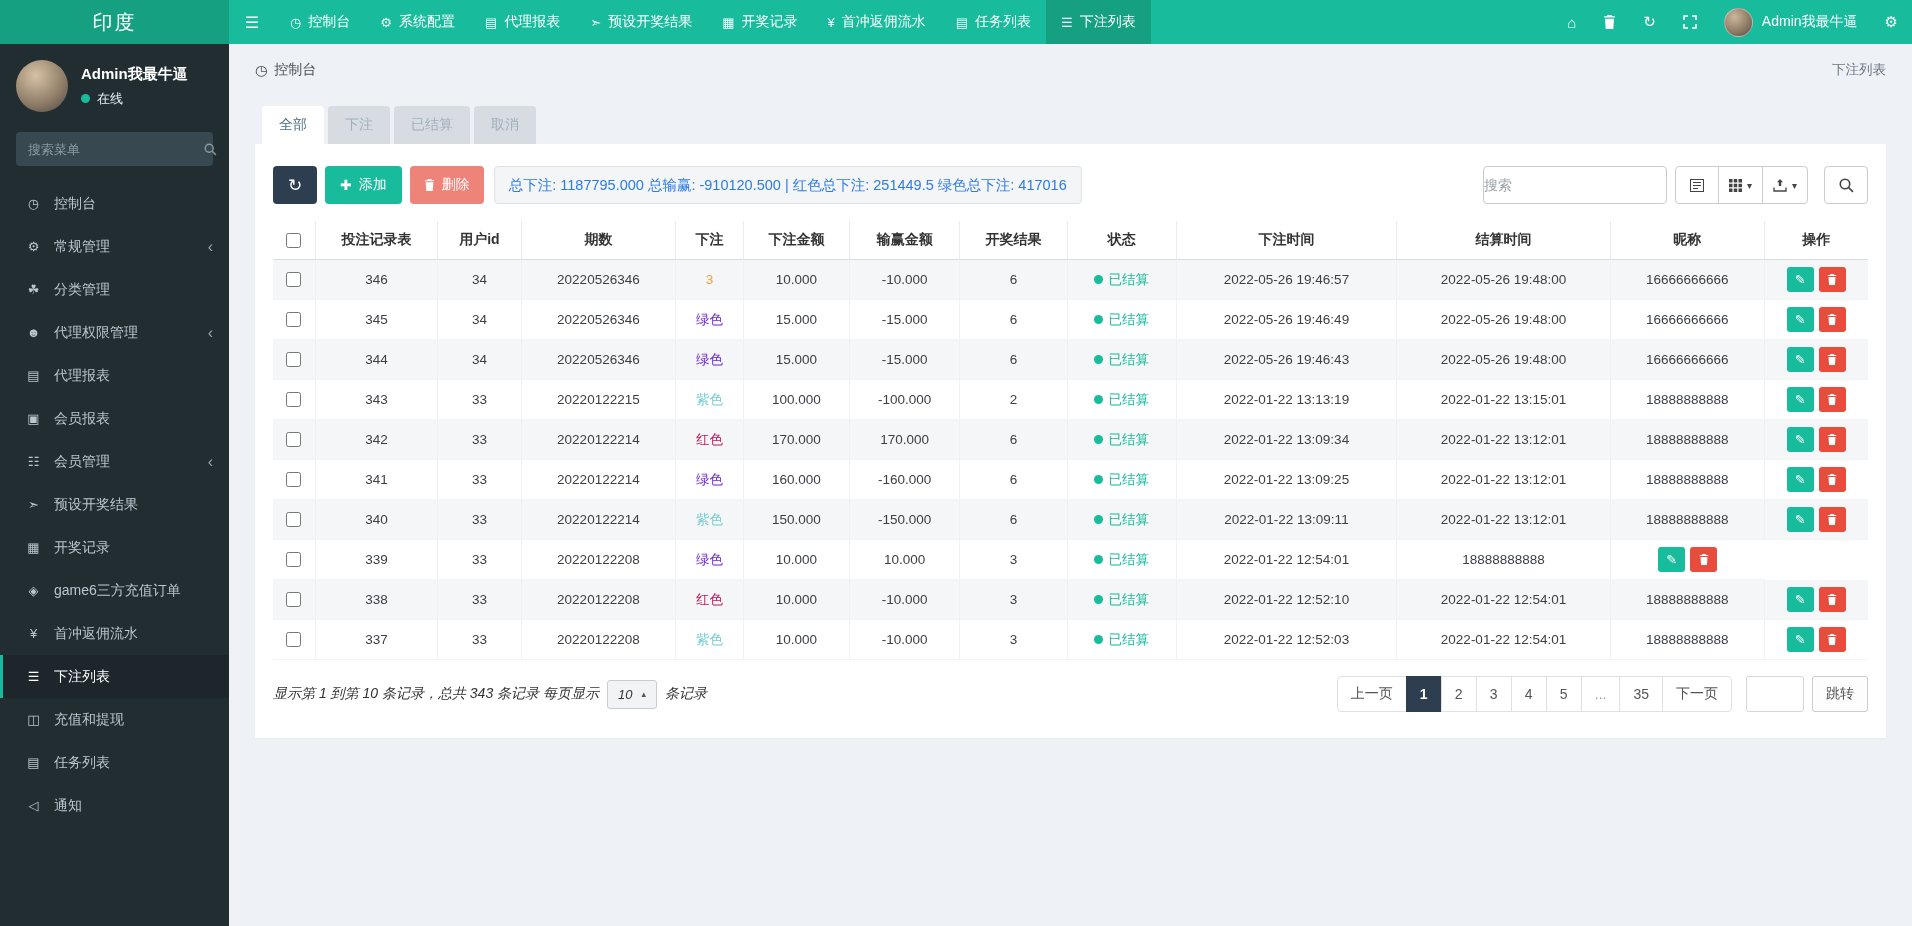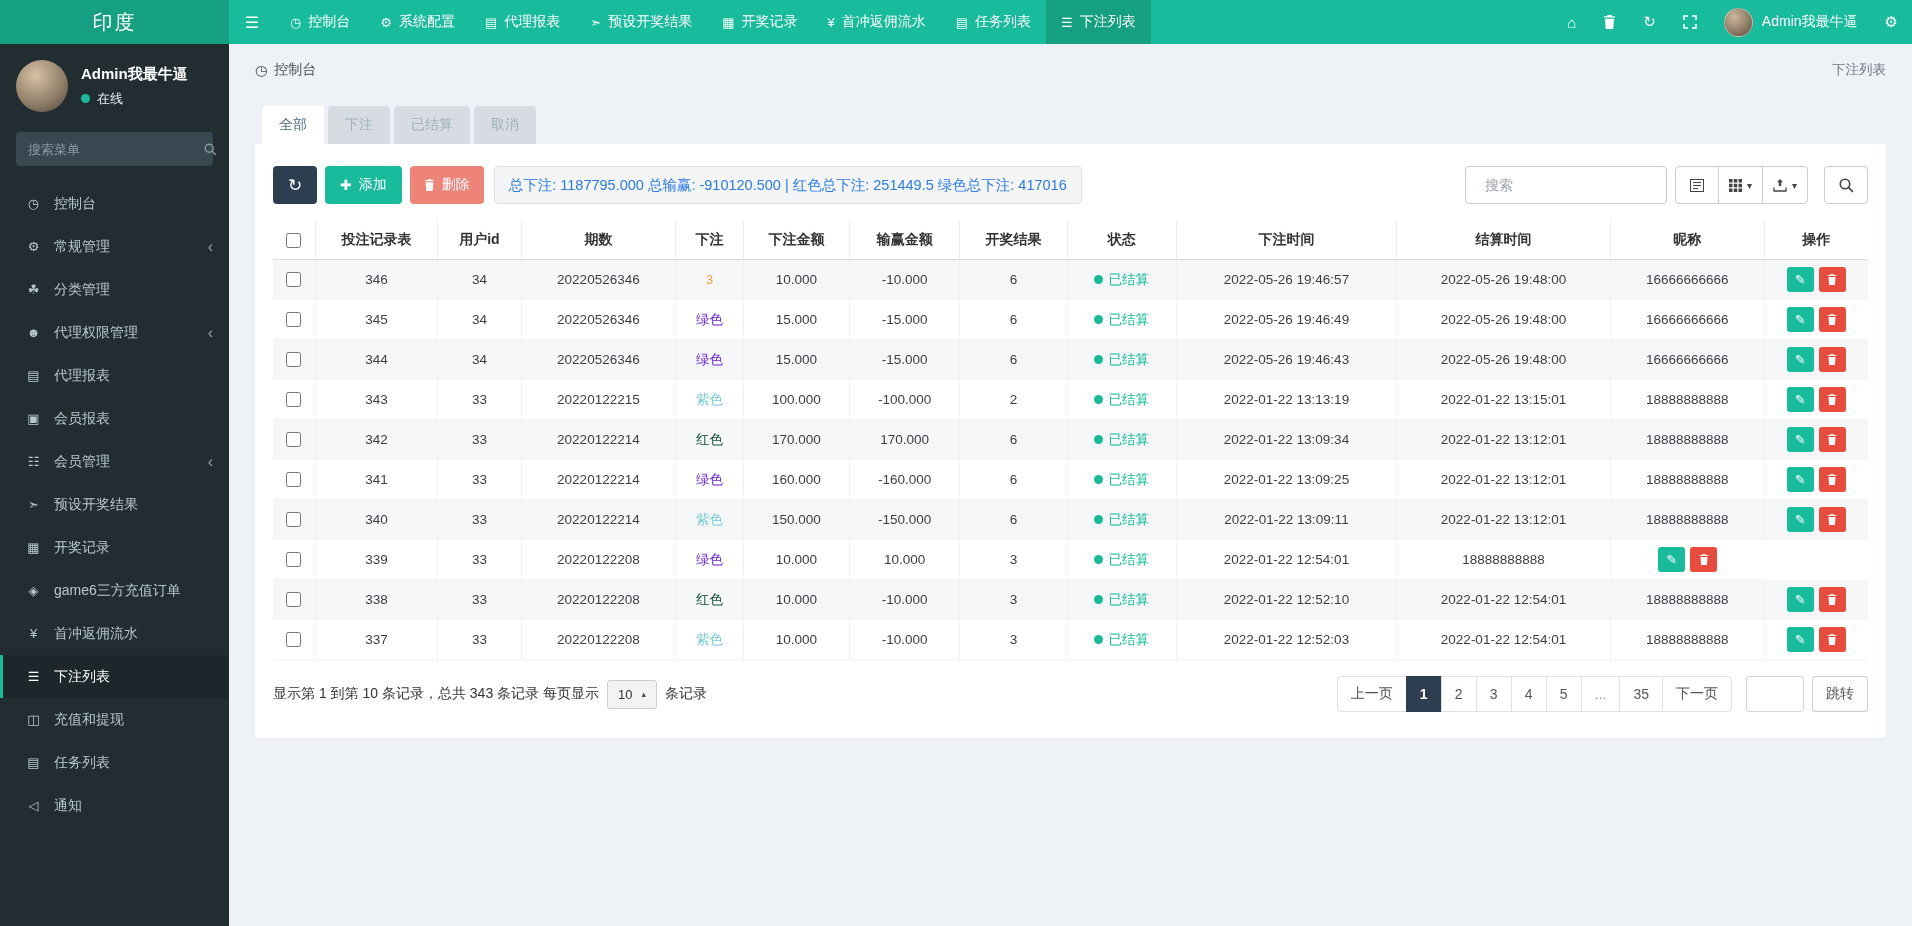--- a/index.html
+++ b/index.html
@@ -65,21 +65,21 @@
   
   .toolbar { display:flex; align-items:center; gap:8px; }
   .btn { border:none; border-radius:4px; height:38px; display:inline-flex; align-items:center;
      justify-content:center; gap:7px; color:#fff; font-size:14px; }
   .btn-refresh { width:44px; background:#2c3e50; font-size:17px; }
   .btn-add { background:#18bc9c; padding:0 15px; }
   .btn-del { background:#ee837a; padding:0 14px; }
   .summary-box { height:38px; display:flex; align-items:center; padding:0 14px; margin-left:2px;
      background:#f3f5f6; border:1px solid #dfe3e6; border-radius:4px; color:#2d7bea; font-size:14.5px; white-space:nowrap; }
   .tb-spacer { flex:1; }
-  .search-input { width:202px; height:38px; border:1px solid #c8ccd0; border-radius:4px; padding:0 19px; font-size:14px; color:#7f1d1d; }
+  .search-input { width:184px; height:38px; border:1px solid #c8ccd0; border-radius:4px; padding:0 0; font-size:14px; color:#7f1d1d; }
   .search-input::placeholder { color:#9aa2a9; }
   .view-group { display:flex; }
   .gbtn { height:38px; min-width:44px; padding:0 10px; background:#fff; border:1px solid #c9cdd1;
      display:inline-flex; align-items:center; justify-content:center; gap:5px; color:#444; margin-left:-1px; }
   .gbtn:first-child { border-radius:4px 0 0 4px; margin-left:0; }
   .gbtn:last-child { border-radius:0 4px 4px 0; }
   .btn-search { width:44px; height:38px; background:#fff; border:1px solid #c9cdd1; border-radius:4px; margin-left:8px;
      display:inline-flex; align-items:center; justify-content:center; }
   .caret { font-size:10px; color:#444; }
 
@@ -91,32 +91,32 @@
      justify-content:center; border-right:1px solid #e9edf0; border-bottom:1px solid #d8dcdf; }
   .thead > .th:last-of-type { border-right:none; }
   .td { height:40px; display:flex; align-items:center; justify-content:center; font-size:13.5px; color:#3a3f44;
      border-right:1px solid #eef1f3; border-bottom:1px solid #f2f4f6; padding:0 4px; white-space:nowrap; }
   .tr > .td:last-of-type { border-right:none; }
   .tr:nth-child(odd) { background:#f5f6f8; }
   input[type=checkbox] { width:15px; height:15px; cursor:pointer; }
   .bet-num { color:#f2a13c; }
   .bet-green { color:#6d28d9; }
   .bet-purple { color:#76ccd2; }
-  .bet-red { color:#14532d; }
+  .bet-red { color:#be185d; }
   .status-cell { color:#18bc9c; gap:5px; }
   .dot-status { width:9px; height:9px; border-radius:50%; background:#18bc9c; display:inline-block; }
   .row-btns { display:flex; gap:5px; }
   .rbtn { width:27px; height:25px; border:none; border-radius:3px; display:inline-flex;
      align-items:center; justify-content:center; color:#fff; font-size:13px; }
   .rbtn.edit { background:#18bc9c; }
   .rbtn.del { background:#e74c3c; }
 
   
   .table-footer { display:flex; justify-content:space-between; align-items:center; margin-top:16px; }
-  .foot-left { display:flex; align-items:center; gap:8px; font-size:14px; color:#333; }
+  .foot-left { display:flex; align-items:center; gap:8px; font-size:14px; color:#333;font-style:italic; }
   .pp-select { display:inline-flex; align-items:center; gap:9px; border:1px solid #c9cdd1; background:#f2f3f4;
      border-radius:3px; padding:6px 10px; font-size:13px; color:#333; cursor:pointer; }
   .pp-caret { font-size:9px; color:#555; }
   .foot-right { display:flex; align-items:center; }
   .pagination { display:flex; }
   .page-btn { min-width:36px; height:36px; padding:0 13px; background:#fff; border:1px solid #dde1e4;
      color:#555; font-size:14px; display:inline-flex; align-items:center; justify-content:center; margin-left:-1px; }
   .page-btn:first-of-type { border-radius:4px 0 0 4px; margin-left:0; }
   .page-btn:last-of-type { border-radius:0 4px 4px 0; }
   .page-btn.active { background:#2c3e50; border-color:#2c3e50; color:#fff; font-weight:bold; }

